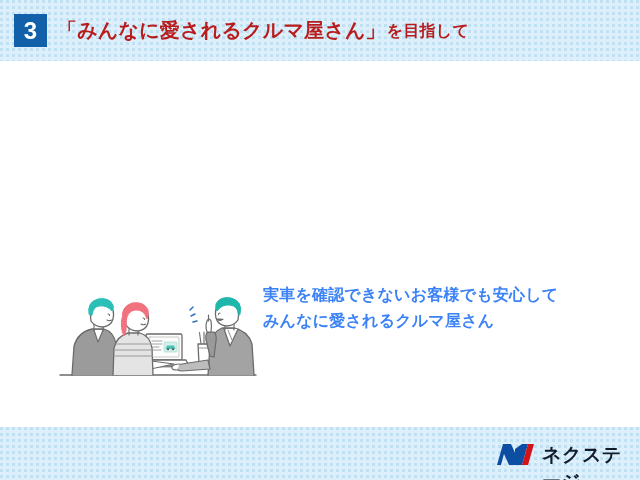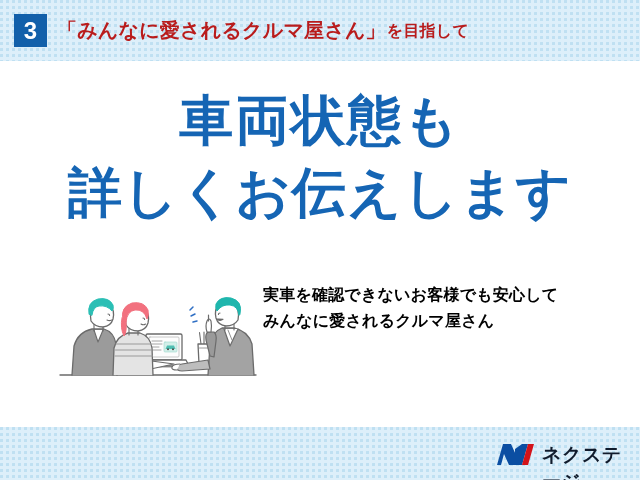--- a/index.html
+++ b/index.html
@@ -124,21 +124,21 @@
     letter-spacing: 1px;
     margin-top: 18px;
   }
 
   
   #body-text {
     position: absolute;
     top: 221px;
     left: 263px;
     width: 360px;
-    color: #000000;
+    color: #3b82f6;
     font-size: 16px;
     font-weight: bold;
     line-height: 26px;
     letter-spacing: 0.2px;
   }
   #body-text .bt-line { display: block; white-space: nowrap; }
 
   
   #illustration {
     position: absolute;
@@ -180,24 +180,20 @@
   <div id="header-inner">
     <div id="step-badge">3</div>
     <div id="header-title">
       <span class="main">「みんなに愛されるクルマ屋さん」</span>
         <span class="suffix">を目指して</span>
     </div>
   </div>
 
   <div id="content">
 
-    <div id="headline">
-      <span class="hl-line1">車両状態も</span>
-      <span class="hl-line2">詳しくお伝えします</span>
-    </div>
 
     <div id="illustration">
       <svg width="200" height="120" viewBox="0 0 200 120" xmlns="http://www.w3.org/2000/svg">
         <g fill="none" stroke="#5b5b5b" stroke-width="1.3" stroke-linecap="round" stroke-linejoin="round">
 
           <path d="M2 101 L198 101" stroke="#6b6b6b" stroke-width="1.4"></path>
           <path d="M18 93 L182 93" stroke="#9a9a9a" stroke-width="1.1"></path>
 
           <g>
             <rect x="88" y="60" width="36" height="26" rx="1.5" fill="#ffffff" stroke="#6b6b6b" stroke-width="1.3"></rect>

